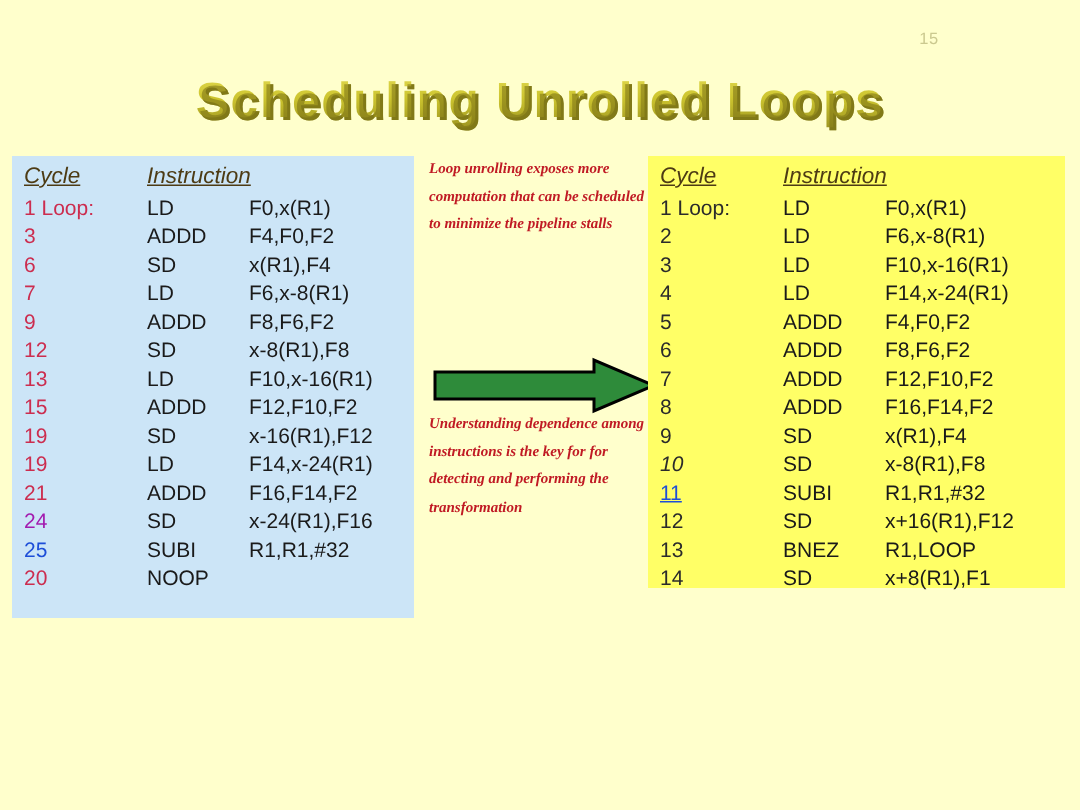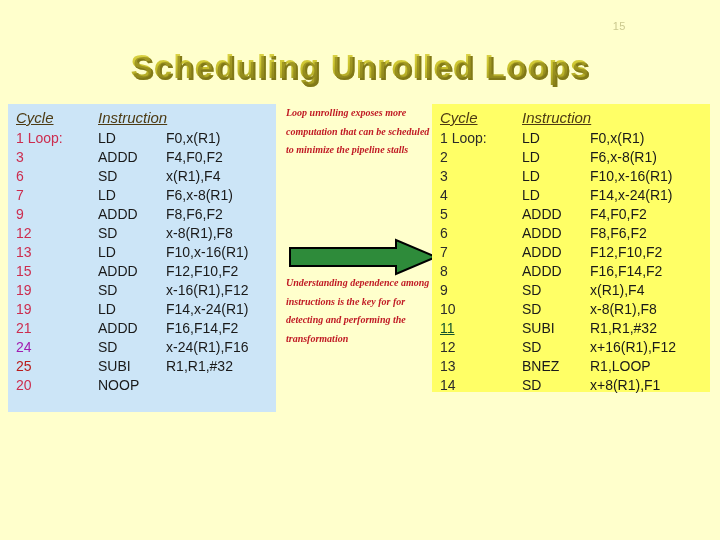--- a/index.html
+++ b/index.html
@@ -224,21 +224,21 @@
             <td class="cyc col-cycle" style="color: rgb(204, 45, 79);">21</td>
             <td class="op col-op">ADDD</td>
             <td class="args col-args">F16,F14,F2</td>
           </tr>
           <tr>
             <td class="cyc col-cycle" style="color: #a21caf;">24</td>
             <td class="op col-op">SD</td>
             <td class="args col-args">x-24(R1),F16</td>
           </tr>
           <tr>
-            <td class="cyc col-cycle" style="color: #b91c1c;">25</td>
+            <td class="cyc col-cycle" style="color: #1d4ed8;">25</td>
             <td class="op col-op">SUBI</td>
             <td class="args col-args">R1,R1,#32</td>
           </tr>
           <tr>
             <td class="cyc col-cycle" style="color: rgb(204, 45, 79);">20</td>
             <td class="op col-op">NOOP</td>
             <td class="args col-args"></td>
           </tr>
         </tbody>
     </table>
@@ -306,26 +306,26 @@
             <td class="cyc col-cycle" style="color: rgb(43, 43, 43);">8</td>
             <td class="op col-op">ADDD</td>
             <td class="args col-args">F16,F14,F2</td>
           </tr>
           <tr>
             <td class="cyc col-cycle" style="color: rgb(43, 43, 43);">9</td>
             <td class="op col-op">SD</td>
             <td class="args col-args">x(R1),F4</td>
           </tr>
           <tr>
-            <td class="cyc col-cycle" style="color: rgb(43, 43, 43);">10</td>
+            <td class="cyc col-cycle" style="color: rgb(43, 43, 43); font-style: italic;">10</td>
             <td class="op col-op">SD</td>
             <td class="args col-args">x-8(R1),F8</td>
           </tr>
           <tr>
-            <td class="cyc col-cycle" style="color: #14532d; text-decoration: underline;">11</td>
+            <td class="cyc col-cycle" style="color: #1d4ed8; text-decoration: underline;">11</td>
             <td class="op col-op">SUBI</td>
             <td class="args col-args">R1,R1,#32</td>
           </tr>
           <tr>
             <td class="cyc col-cycle" style="color: rgb(43, 43, 43);">12</td>
             <td class="op col-op">SD</td>
             <td class="args col-args">x+16(R1),F12</td>
           </tr>
           <tr>
             <td class="cyc col-cycle" style="color: rgb(43, 43, 43);">13</td>

